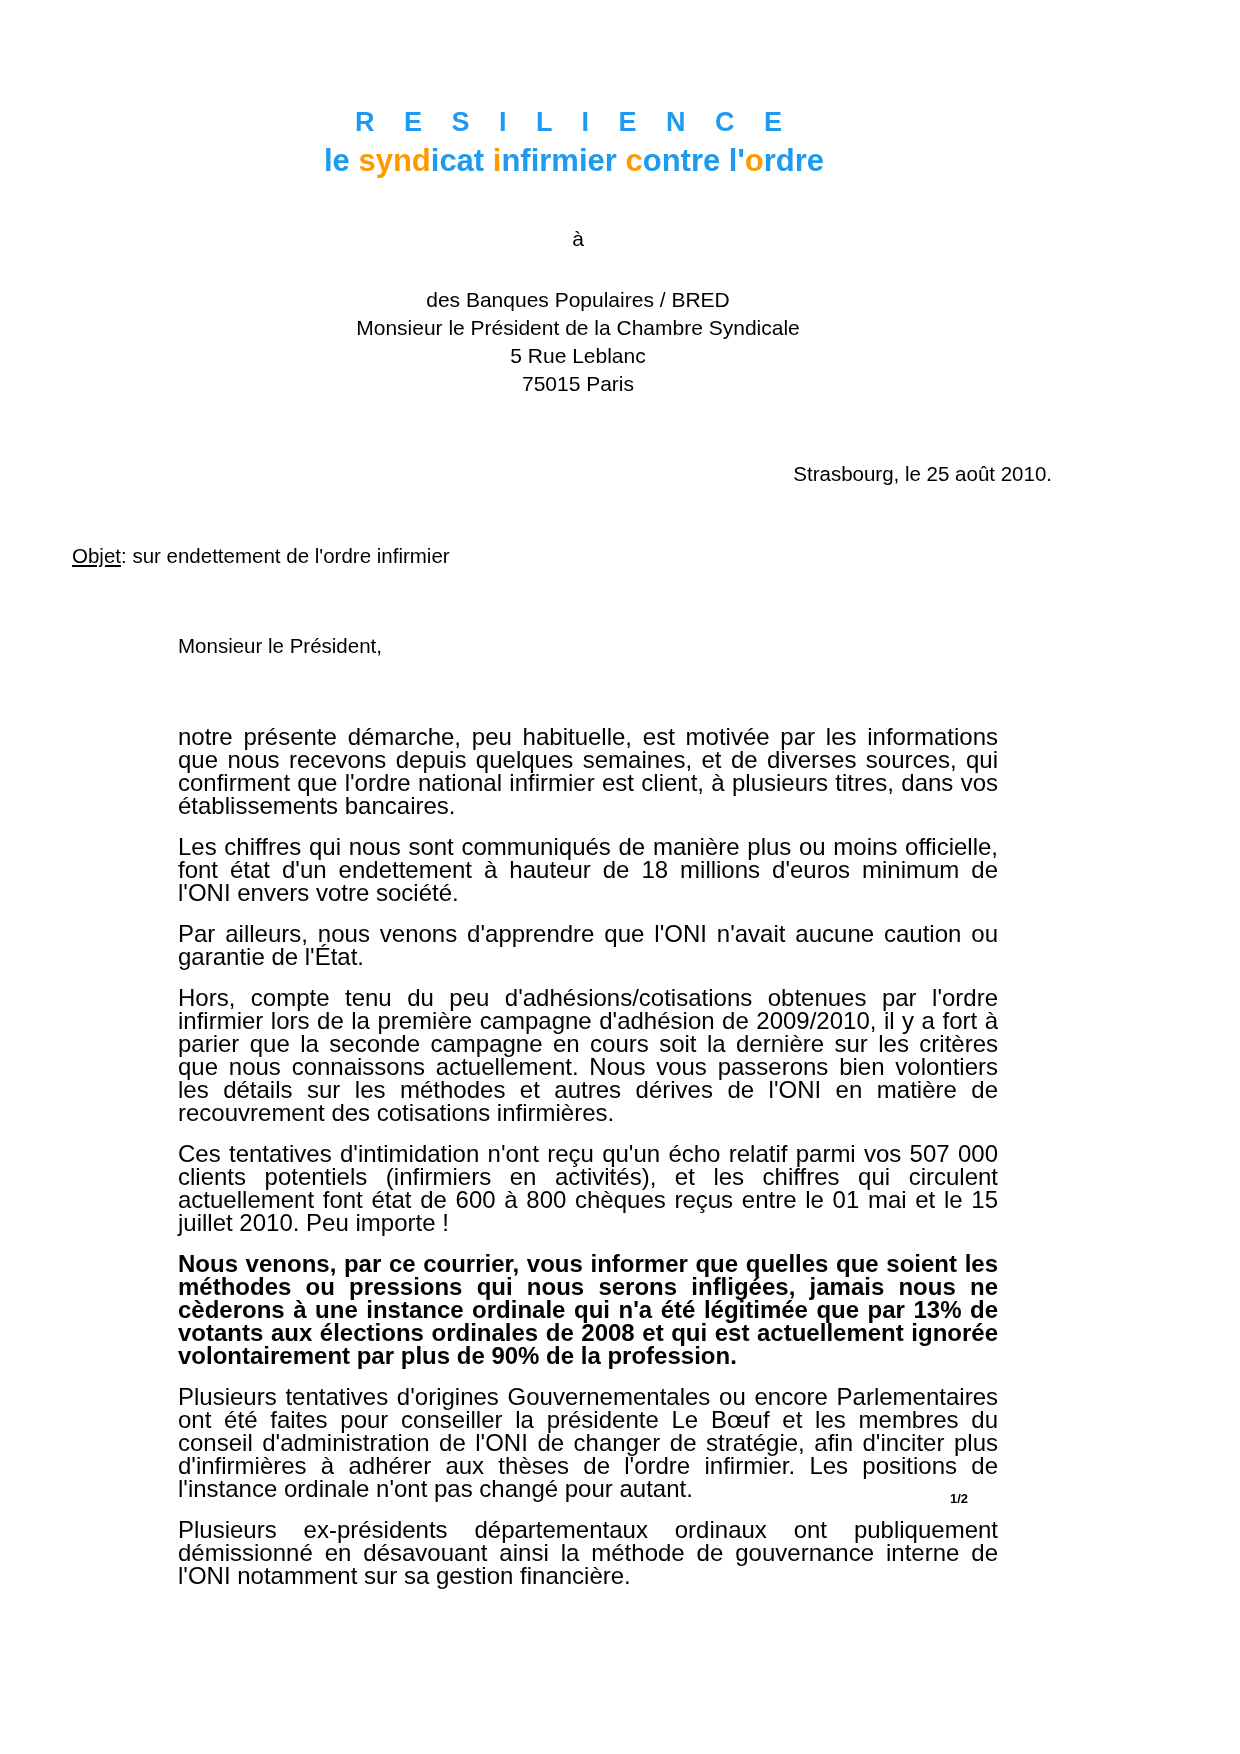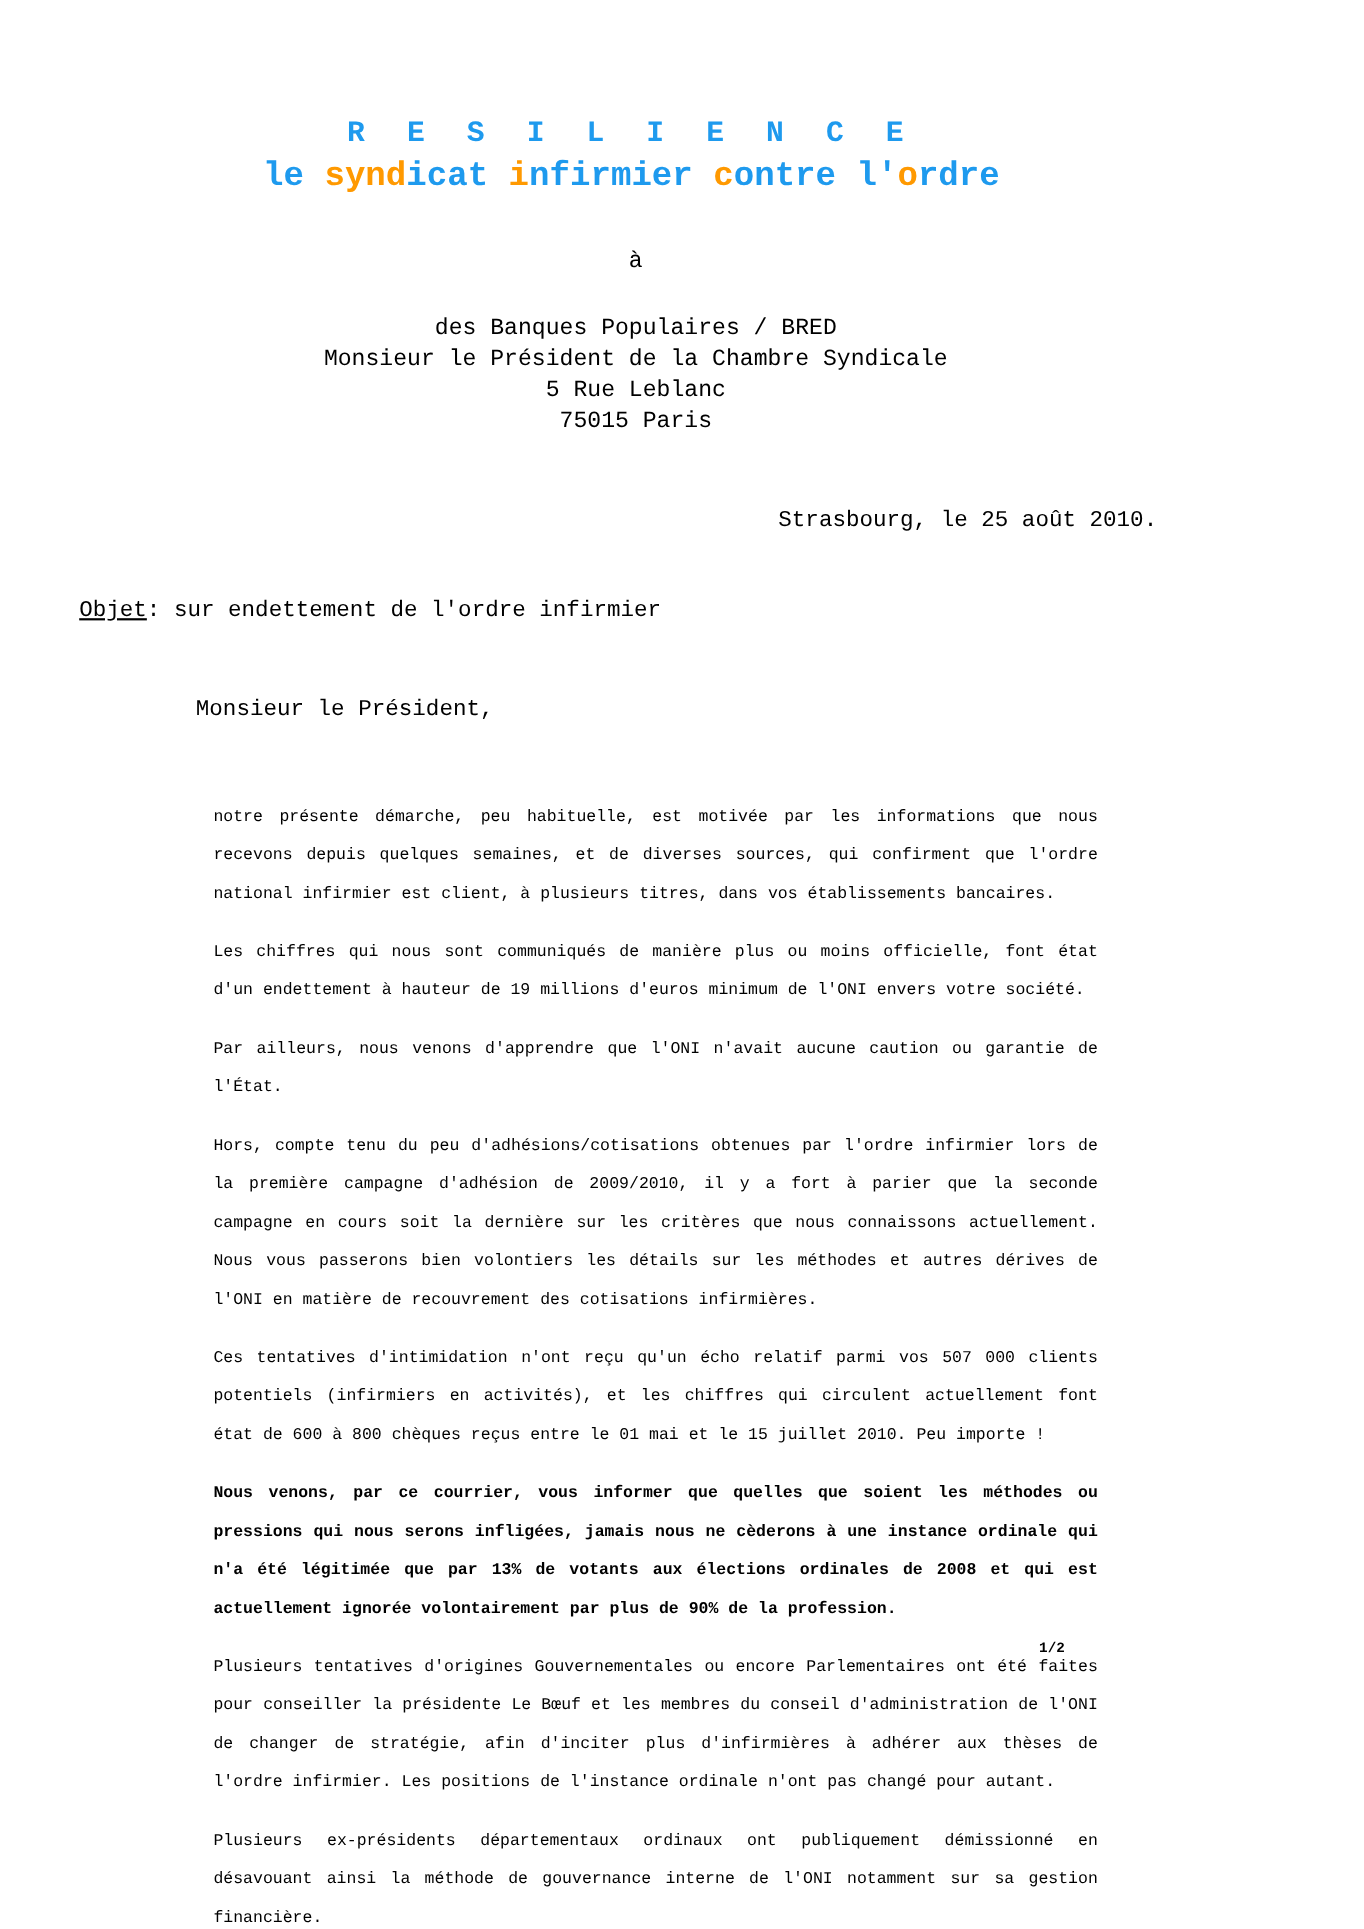--- a/index.html
+++ b/index.html
@@ -5,21 +5,21 @@
   html, body {
     margin: 0;
     padding: 0;
     background: #ffffff;
   }
   .page {
     position: relative;
     width: 1148px;
     height: 1754px;
     background: #ffffff;
-    font-family: Liberation Mono, monospace;
+    font-family: Liberation Sans, sans-serif;
     color: #000000;
     overflow: hidden;
   }
   .letterhead {
     padding-top: 106px;
     text-align: center;
   }
   .org-title {
     font-size: 27px;
     font-weight: bold;
@@ -66,23 +66,23 @@
   .greeting {
     margin-top: 64px;
     margin-left: 178px;
     font-size: 20.5px;
     line-height: 26px;
   }
   .letter-body {
     margin: 66px 150px 0 178px;
   }
   .letter-body p {
-    margin: 0 0 18px 16px;
-    font-size: 15px;
-    line-height: 35px;
+    margin: 0 0 18px 0;
+    font-size: 24px;
+    line-height: 23px;
     text-align: justify;
   }
   .letter-body p.bold {
     font-weight: bold;
   }
   .page-number {
     position: absolute;
     top: 1491px;
     right: 180px;
     font-size: 13px;
@@ -112,21 +112,21 @@
   <div class="dateline">Strasbourg, le 25 août 2010.</div>
 
   <div class="subject-line">
     <span class="subject-label">Objet</span><span>: sur endettement de l'ordre infirmier</span>
   </div>
 
   <div class="greeting">Monsieur le Président,</div>
 
   <div class="letter-body">
       <p>notre présente démarche, peu habituelle, est motivée par les informations que nous recevons depuis quelques semaines, et de diverses sources, qui confirment que l'ordre national infirmier est client, à plusieurs titres, dans vos établissements bancaires.</p>
-      <p>Les chiffres qui nous sont communiqués de manière plus ou moins officielle, font état d'un endettement à hauteur de 19 millions d'euros minimum de l'ONI envers votre société.</p>
+      <p>Les chiffres qui nous sont communiqués de manière plus ou moins officielle, font état d'un endettement à hauteur de 18 millions d'euros minimum de l'ONI envers votre société.</p>
       <p>Par ailleurs, nous venons d'apprendre que l'ONI n'avait aucune caution ou garantie de l'État.</p>
       <p>Hors, compte tenu du peu d'adhésions/cotisations obtenues par l'ordre infirmier lors de la première campagne d'adhésion de 2009/2010, il y a fort à parier que la seconde campagne en cours soit la dernière sur les critères que nous connaissons actuellement. Nous vous passerons bien volontiers les détails sur les méthodes et autres dérives de l'ONI en matière de recouvrement des cotisations infirmières.</p>
       <p>Ces tentatives d'intimidation n'ont reçu qu'un écho relatif parmi vos 507 000 clients potentiels (infirmiers en activités), et les chiffres qui circulent actuellement font état de 600 à 800 chèques reçus entre le 01 mai et le 15 juillet 2010. Peu importe !</p>
       <p class="bold">Nous venons, par ce courrier, vous informer que quelles que soient les méthodes ou pressions qui nous serons infligées, jamais nous ne cèderons à une instance ordinale qui n'a été légitimée que par 13% de votants aux élections ordinales de 2008 et qui est actuellement ignorée volontairement par plus de 90% de la profession.</p>
       <p>Plusieurs tentatives d'origines Gouvernementales ou encore Parlementaires ont été faites pour conseiller la présidente Le Bœuf et les membres du conseil d'administration de l'ONI de changer de stratégie, afin d'inciter plus d'infirmières à adhérer aux thèses de l'ordre infirmier. Les positions de l'instance ordinale n'ont pas changé pour autant.</p>
       <p>Plusieurs ex-présidents départementaux ordinaux ont publiquement démissionné en désavouant ainsi la méthode de gouvernance interne de l'ONI notamment sur sa gestion financière.</p>
     </div>
 
   <div class="page-number">1/2</div>
 

